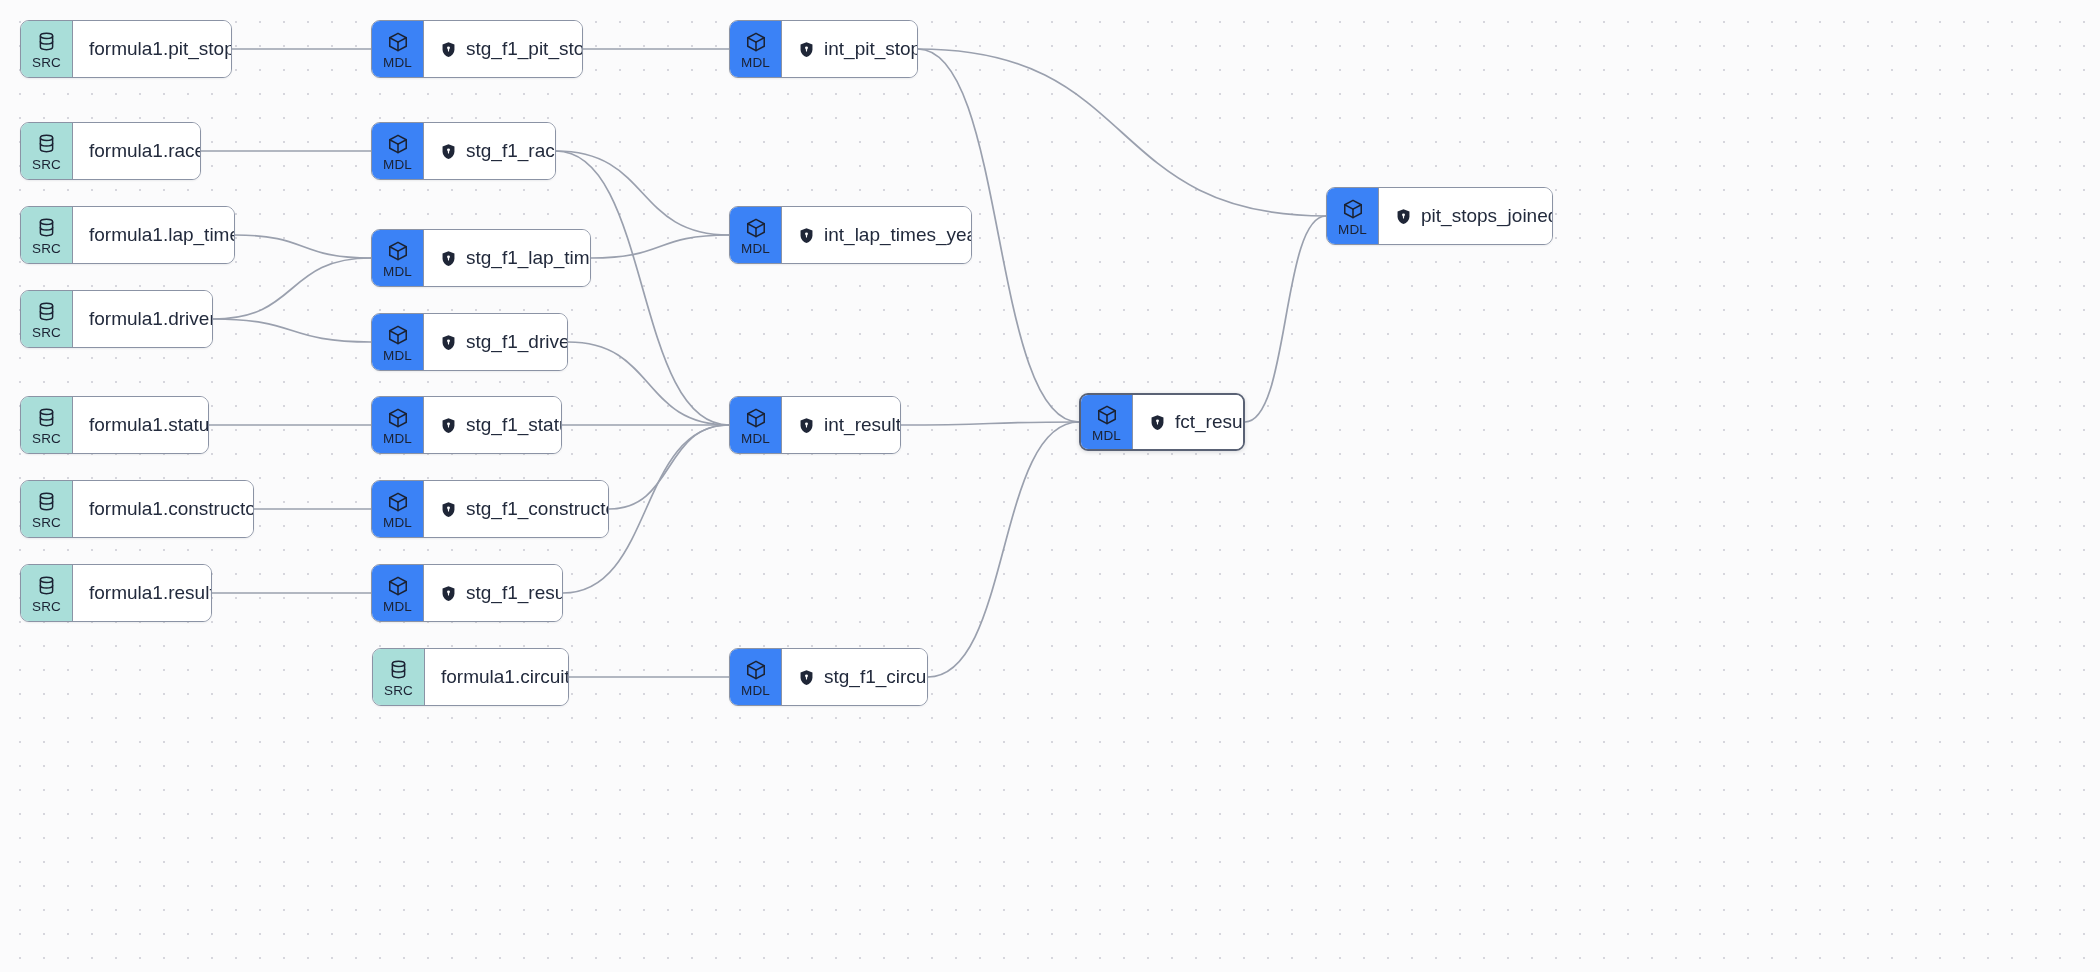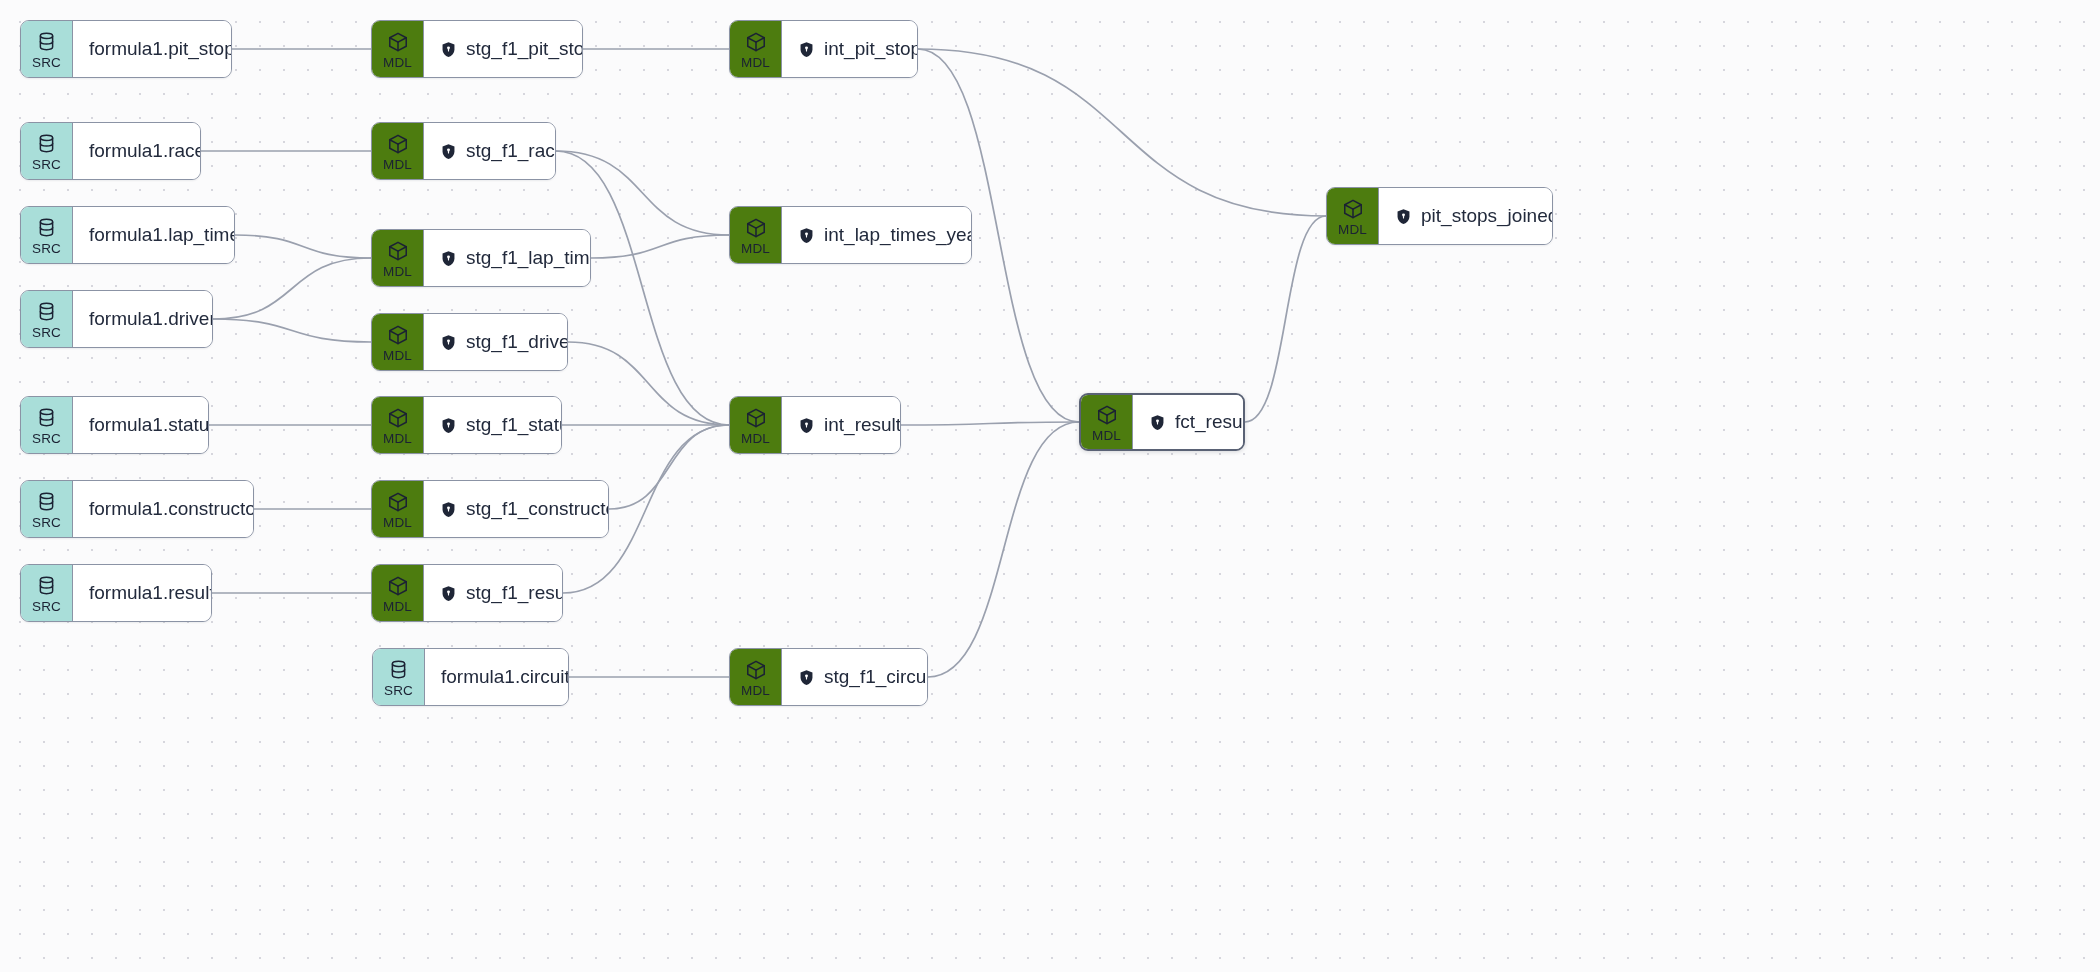--- a/index.html
+++ b/index.html
@@ -53,21 +53,21 @@
     flex: 0 0 52px;
     display: flex;
     flex-direction: column;
     align-items: center;
     justify-content: center;
     gap: 0px;
     padding-top: 3px;
     border-right: 1.4px solid #8b93a5;
   }
   .node-badge.src { background: #a9ded9; }
-  .node-badge.mdl { background: #4d7c0f; }
+  .node-badge.mdl { background: #3b82f6; }
   .badge-icon { line-height: 0; display:block; height: 20px; }
   .badge-text {
     font-size: 13.5px;
     color: #1b2233;
     letter-spacing: .1px;
     line-height: 15px;
     margin-top: 4px;
   }
   .node-body {
     flex: 1 1 auto;

